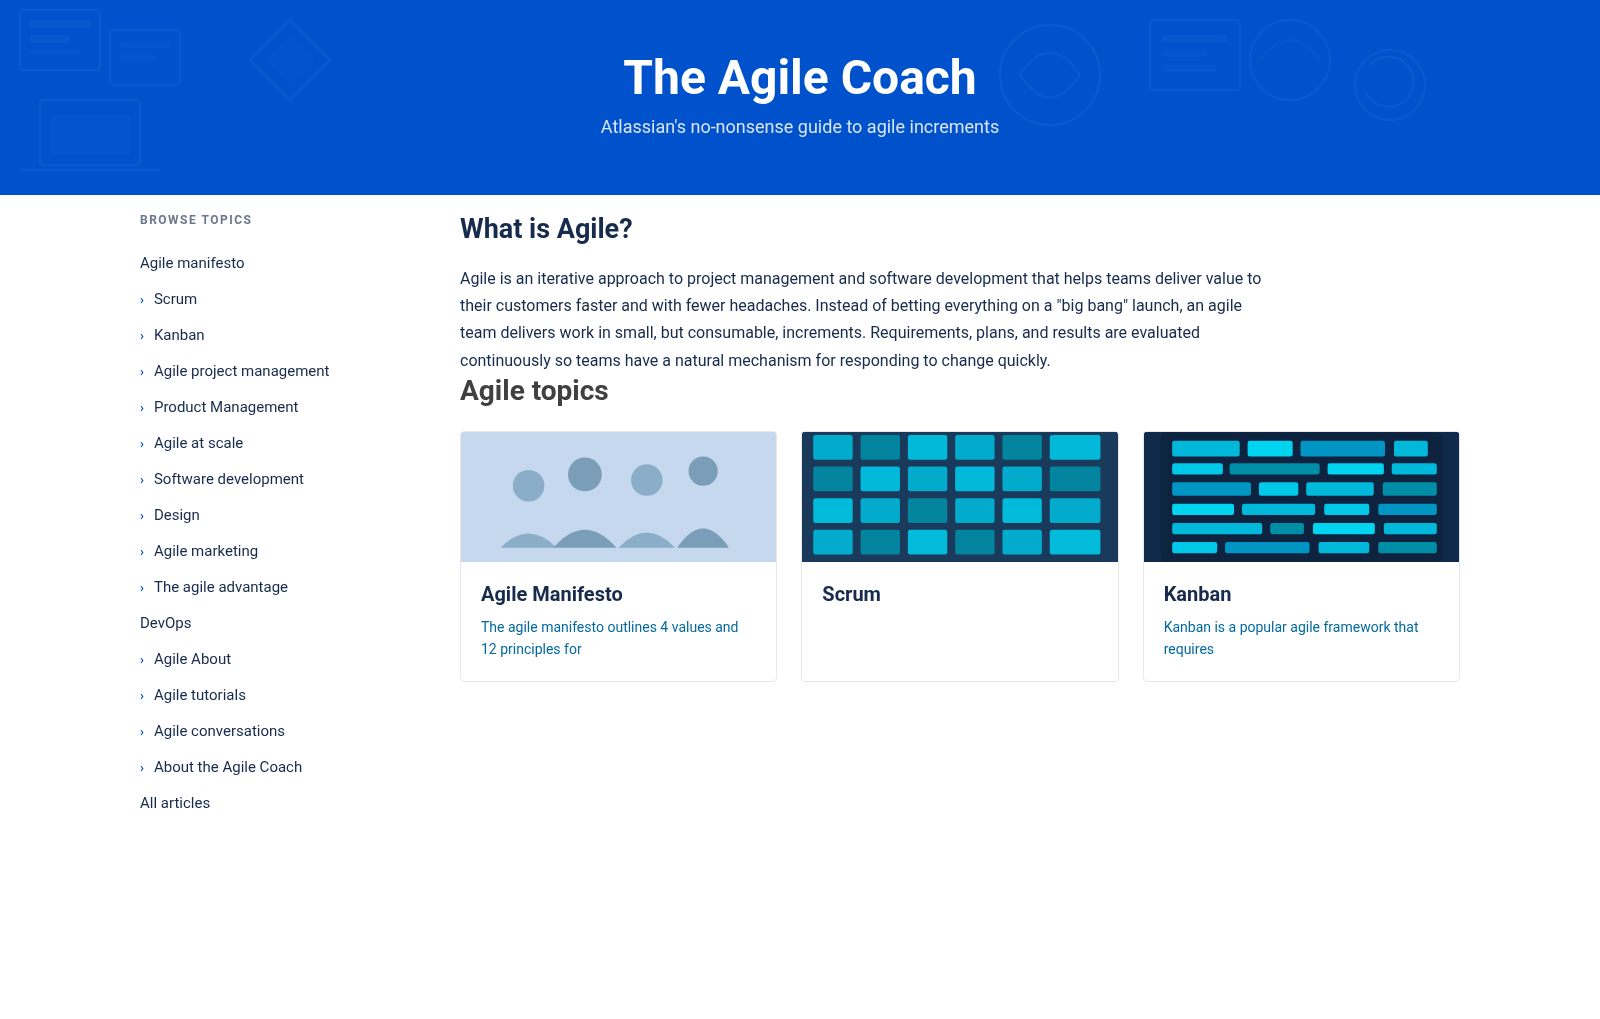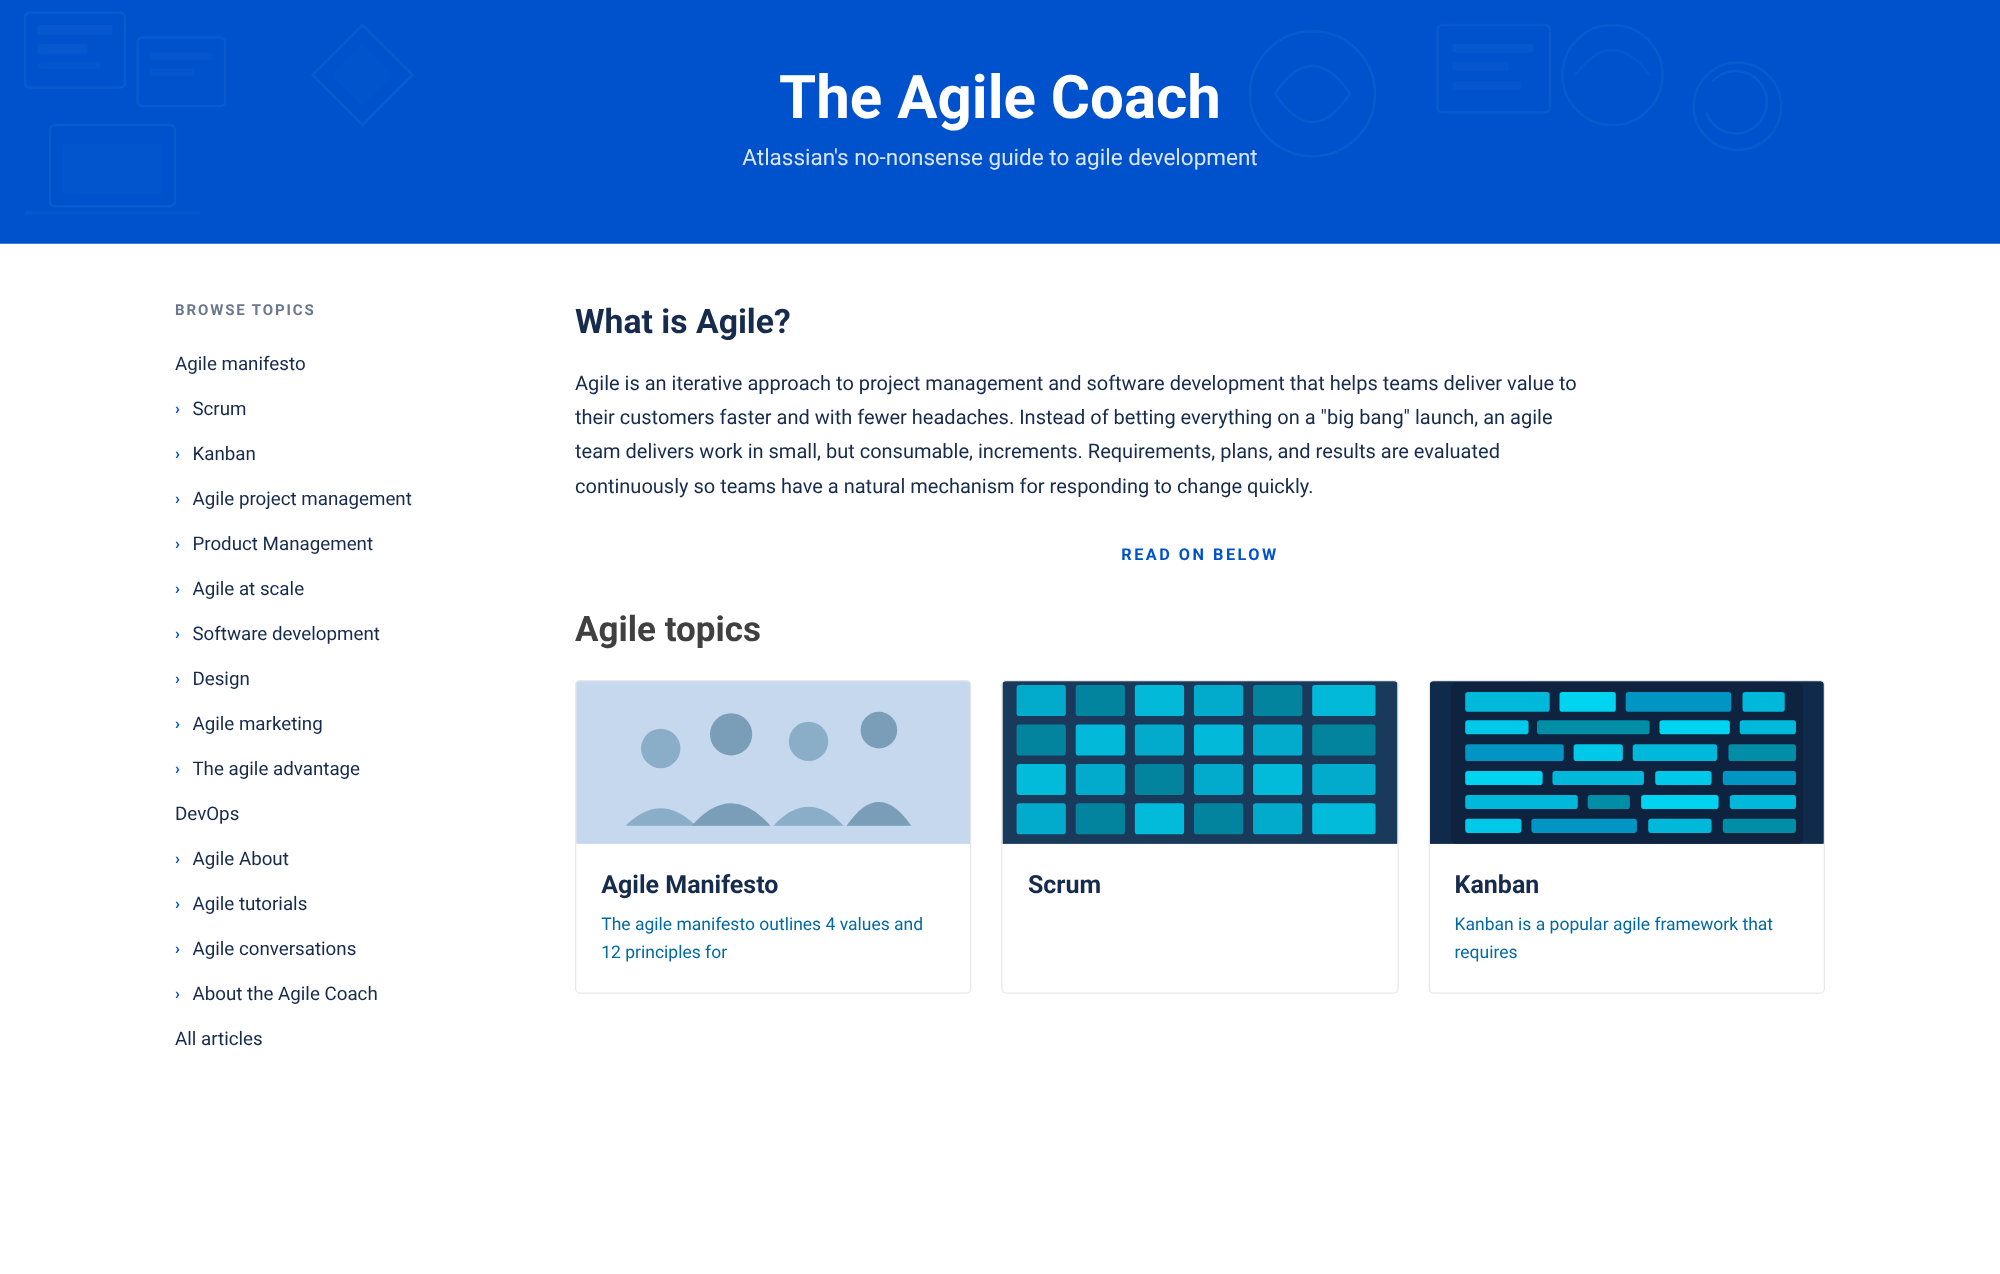--- a/index.html
+++ b/index.html
@@ -37,21 +37,21 @@
       margin-top: 10px;
       position: relative;
       z-index: 1;
     }
 
     
     .page-body {
       display: flex;
       max-width: 1400px;
       margin: 0 auto;
-      padding: 46px 40px;
+      padding: 18px 40px;
       gap: 40px;
     }
 
     
     .sidebar {
       width: 280px;
       flex-shrink: 0;
     }
     .sidebar-title {
       font-size: 12px;
@@ -196,21 +196,21 @@
 
       <circle cx="1290" cy="60" r="40" fill="none" stroke="rgba(150,200,255,0.25)" stroke-width="2"></circle>
       <path d="M1260,60 Q1290,20 1320,60" fill="none" stroke="rgba(150,200,255,0.2)" stroke-width="2"></path>
 
       <circle cx="1390" cy="85" r="35" fill="none" stroke="rgba(150,200,255,0.25)" stroke-width="2"></circle>
       <path d="M1370,65 A25,25 0 1,1 1365,90" fill="none" stroke="rgba(150,200,255,0.3)" stroke-width="2" marker-end="none"></path>
     </svg>
   </div>
 
   <h1>The Agile Coach</h1>
-  <p>Atlassian's no-nonsense guide to agile development</p>
+  <p>Atlassian's no-nonsense guide to agile increments</p>
 </header>
 
 <div class="page-body">
 
   <aside class="sidebar">
     <div class="sidebar-title">BROWSE TOPICS</div>
 
     <div id="sidebar-items-container">
         <div class="sidebar-item no-chevron">
           <span>Agile manifesto</span>
@@ -276,21 +276,20 @@
       </div>
   </aside>
 
   <main class="main-content">
 
     <section class="what-is-agile">
       <h2>What is Agile?</h2>
       <p>Agile is an iterative approach to project management and software development that helps teams deliver value to their customers faster and with fewer headaches. Instead of betting everything on a "big bang" launch, an agile team delivers work in small, but consumable, increments. Requirements, plans, and results are evaluated continuously so teams have a natural mechanism for responding to change quickly.</p>
     </section>
 
-    <div class="read-on-below">READ ON BELOW</div>
 
     <section class="topics-section">
       <h3>Agile topics</h3>
       <div class="topic-cards">
 
         <div class="topic-card">
           <div class="card-img manifesto-bg">
             <svg viewBox="0 0 280 130" xmlns="http://www.w3.org/2000/svg" preserveAspectRatio="xMidYMid slice">
               <rect width="280" height="130" fill="#c5d8ed"></rect>
 

